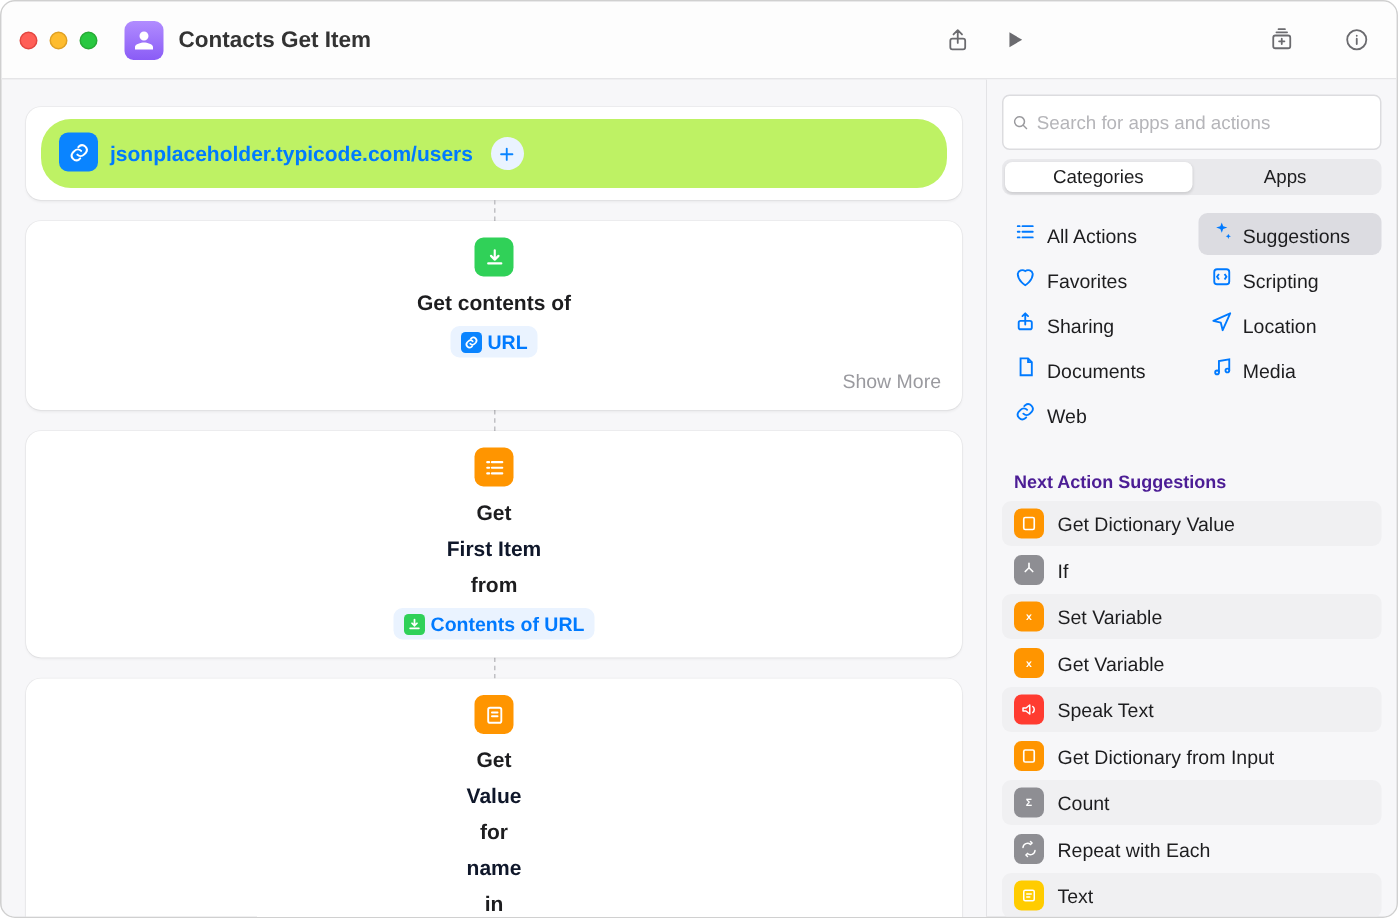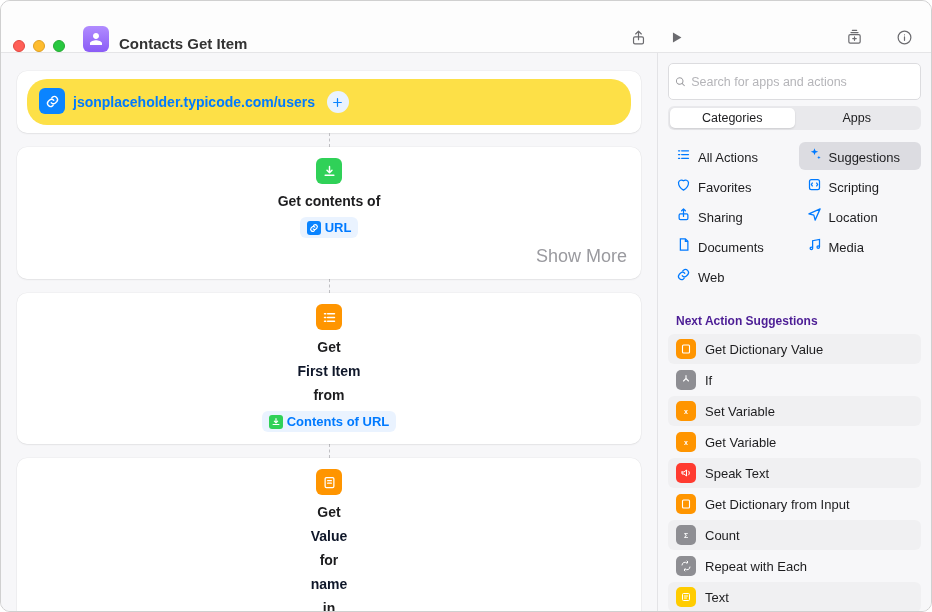--- a/index.html
+++ b/index.html
@@ -1,20 +1,20 @@
 <!DOCTYPE html>
 <html><head>
   <meta charset="utf-8">
   <style>
     * { margin: 0; padding: 0; box-sizing: border-box; font-family: -apple-system, BlinkMacSystemFont, "Segoe UI", Helvetica, Arial, sans-serif; }
     body { width: 932px; height: 612px; background: #fff; overflow: hidden; }
     .window { width: 932px; height: 612px; border: 1px solid #d0d0d0; border-radius: 10px; overflow: hidden; display: flex; flex-direction: column; background: #f5f5f7; }
 
     
-    .titlebar { height: 52px; display: flex; align-items: flex-end; padding: 0 12px; background: #fdfdfd; border-bottom: 1px solid #e5e5e7; }
+    .titlebar { height: 52px; display: flex; align-items: center; padding: 0 12px; background: #fdfdfd; border-bottom: 1px solid #e5e5e7; }
     .traffic { display: flex; gap: 8px; margin-right: 18px; }
     .tl { width: 12px; height: 12px; border-radius: 50%; }
     .tl.red { background: #ff5f57; border: 0.5px solid #e24640; }
     .tl.yellow { background: #febc2e; border: 0.5px solid #dfa023; }
     .tl.green { background: #28c840; border: 0.5px solid #27aa35; }
     .app-icon { width: 26px; height: 26px; border-radius: 6px; background: linear-gradient(#b18cff,#8a5cf6); display: flex; align-items: center; justify-content: center; margin-right: 10px; }
     .app-icon svg { width: 16px; height: 16px; fill: #fff; }
     .title { font-size: 15px; font-weight: 600; color: #333; flex: 0 0 auto; }
     .titlebar-spacer { flex: 1; }
     .tb-btn { width: 30px; height: 30px; display: flex; align-items: center; justify-content: center; color: #6b6b6f; margin-left: 8px; }
@@ -35,24 +35,24 @@
     .token { display: inline-flex; align-items: center; gap: 4px; background: #eaf3ff; border-radius: 6px; padding: 3px 7px; font-size: 13px; font-weight: 600; color: #007aff; }
     .token .micro { width: 14px; height: 14px; border-radius: 3px; display: flex; align-items: center; justify-content: center; }
     .token .micro svg { width: 10px; height: 10px; fill: #fff; }
     .token .micro.blue { background: #0a84ff; }
     .token .micro.green { background: #30d158; }
     .token .micro.orange { background: #ff9500; }
     .plain-kw { font-size: 14px; font-weight: 600; color: #1d1d1f; }
     .val-blue { color: #0f172a; font-weight: 600; font-size: 14px; }
 
     .plus-btn { width: 22px; height: 22px; border-radius: 11px; background: #eaf3ff; color: #0a84ff; display: flex; align-items: center; justify-content: center; font-size: 16px; font-weight: 400; margin-left: 4px; }
-    .show-more { color: #9a9a9f; font-size: 18px; font-weight: 500; margin-left: auto; }
+    .show-more { color: #9a9a9f; font-size: 13px; font-weight: 500; margin-left: auto; }
     .url-card-wrap { background: #fff; border-radius: 10px; padding: 0; box-shadow: 0 1px 2px rgba(0,0,0,0.06), 0 0 0 0.5px rgba(0,0,0,0.05); }
     .url-card-inner { padding: 8px 10px; }
-    .inner-blue { background: #fde047; border-radius: 20px; padding: 10px 12px; display: flex; align-items: center; gap: 8px; }
+    .inner-blue { background: #bef264; border-radius: 20px; padding: 10px 12px; display: flex; align-items: center; gap: 8px; }
     .url-text { color: #007aff; font-weight: 600; font-size: 14px; }
 
     
     .sidebar { width: 274px; border-left: 1px solid #e3e3e6; background: #f7f7f9; display: flex; flex-direction: column; }
     .search-wrap { padding: 10px 10px 6px; }
     .search { height: 37px; background: #fff; border: 1px solid #dcdcdf; border-radius: 5px; display: flex; align-items: center; padding: 0 6px; gap: 5px; }
     .search svg { width: 12px; height: 12px; fill: #9a9a9e; }
     .search input { border: none; outline: none; font-size: 12.5px; width: 100%; background: transparent; color: #333; }
     .search input::placeholder { color: #b5b5b9; }
 

